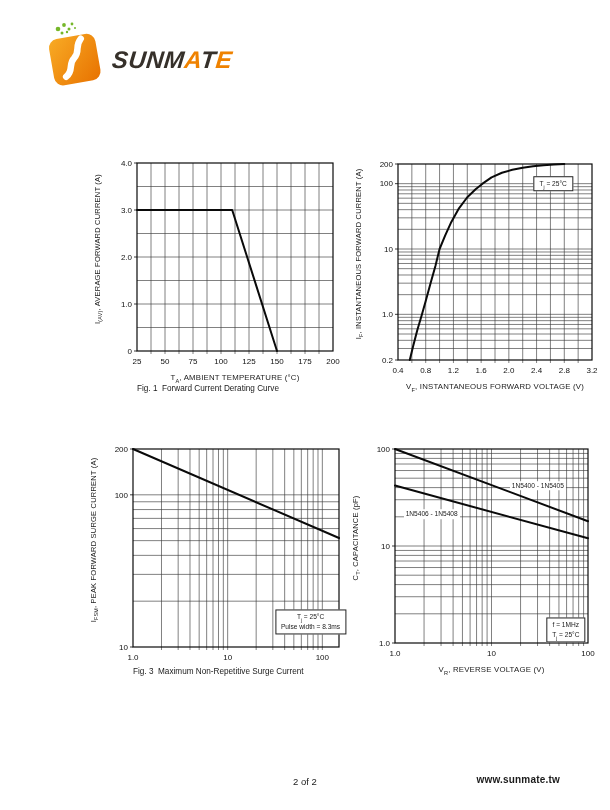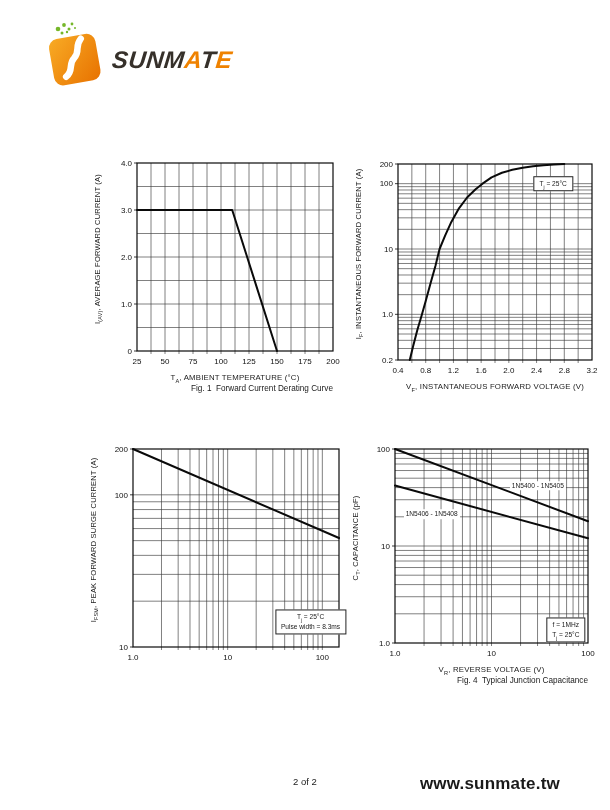--- a/index.html
+++ b/index.html
@@ -21,40 +21,40 @@
     position:absolute;left:50%;top:44%;transform:translate(-50%,-50%) rotate(-90deg);
     white-space:nowrap;font-size:7.5px;letter-spacing:0.2px;
   }
   .plotwrap{grid-column:2;grid-row:1;position:relative;}
   .plotwrap svg{display:block;}
   .xtitle{
     grid-column:2;grid-row:2;text-align:center;font-size:7.8px;letter-spacing:0.2px;
     padding-left:30px;padding-right:14px;margin-top:4px;white-space:pre;
   }
   .caption{
-    grid-column:2;grid-row:3;text-align:right;font-size:8.2px;
+    grid-column:2;grid-row:3;text-align:left;font-size:8.2px;
     padding-left:30px;padding-right:14px;margin-top:2px;white-space:pre;
   }
   sub{font-size:0.72em;line-height:0;}
   .ann{
     position:absolute;transform:translate(-50%,-50%);background:#ffffff;
     font-size:6.6px;line-height:1.45;text-align:center;white-space:nowrap;padding:0 2px;
   }
   .ann.boxed{border:0.8px solid #222;padding:2px 5px;}
   #fig1{left:47px;top:139px;}
   #fig2{left:308px;top:140px;}
   #fig3{left:43px;top:425px;}
   #fig4{left:305px;top:425px;}
   
   .footer{position:absolute;left:0;top:772px;width:100%;height:24px;}
   .page-number{
     position:absolute;left:50%;transform:translateX(-50%);top:4px;font-size:9.5px;
   }
   .website{
-    position:absolute;right:50px;top:2px;font-size:17px;font-weight:bold;letter-spacing:0.2px;
+    position:absolute;right:50px;top:2px;font-size:10px;font-weight:bold;letter-spacing:0.2px;
   }
 </style>
 </head>
 <body>
 
 <svg class="logo-mark" viewBox="0 0 74 76">
   <defs>
     <linearGradient id="og" x1="0" y1="0" x2="1" y2="1">
       <stop offset="0" stop-color="#f8ab25"></stop>
       <stop offset="1" stop-color="#e87200"></stop>
@@ -239,20 +239,21 @@
         <line x1="27" y1="8" x2="30" y2="8" stroke="#0a0a0a" stroke-width="0.8"></line>
         <text x="25" y="10.8" text-anchor="end" font-size="8" fill="#111">200</text>
         <line x1="27" y1="53.81288620563234" x2="30" y2="53.81288620563234" stroke="#0a0a0a" stroke-width="0.8"></line>
         <text x="25" y="56.612886205632336" text-anchor="end" font-size="8" fill="#111">100</text>
         <line x1="27" y1="206" x2="30" y2="206" stroke="#0a0a0a" stroke-width="0.8"></line>
         <text x="25" y="208.8" text-anchor="end" font-size="8" fill="#111">10</text>
         <polyline points="30.00,8.00 236.00,97.03" fill="none" stroke="#0a0a0a" stroke-width="2" stroke-linejoin="round" stroke-linecap="round"></polyline>
       </svg>
       <div class="ann boxed" style="left: 207.572px; top: 181.25px;">T<sub>j</sub> = 25°C<br>Pulse width = 8.3ms</div>
     </div>
+  <figcaption class="caption">Fig. 3  Maximum Non-Repetitive Surge Current</figcaption>
 </figure>
 
 <figure class="chart" id="fig4">
   <div class="ytitle">
       <span class="rot">C<sub>T</sub>, CAPACITANCE (pF)</span>
     </div>
   <div class="plotwrap">
       <svg width="237" height="220" viewBox="0 0 237 220">
         <line x1="59.049394581574184" y1="8" x2="59.049394581574184" y2="205" stroke="#3c3c3c" stroke-width="0.65"></line>
         <line x1="76.04220108044743" y1="8" x2="76.04220108044743" y2="205" stroke="#3c3c3c" stroke-width="0.65"></line>
@@ -299,19 +300,18 @@
         <line x1="27" y1="202" x2="30" y2="202" stroke="#0a0a0a" stroke-width="0.8"></line>
         <text x="25" y="204.8" text-anchor="end" font-size="8" fill="#111">1.0</text>
         <polyline points="30.00,8.00 223.00,80.24" fill="none" stroke="#0a0a0a" stroke-width="2" stroke-linejoin="round" stroke-linecap="round"></polyline>
         <polyline points="30.00,44.54 223.00,97.32" fill="none" stroke="#0a0a0a" stroke-width="2" stroke-linejoin="round" stroke-linecap="round"></polyline>
       </svg>
       <div class="ann" style="left: 172.82px; top: 44.86px;">1N5400 - 1N5405</div>
       <div class="ann" style="left: 66.67px; top: 72.99px;">1N5406 - 1N5408</div>
       <div class="ann boxed" style="left: 200.805px; top: 189.39px;">f = 1MHz<br>T<sub>j</sub> = 25°C</div>
     </div>
   <div class="xtitle">V<sub>R</sub>, REVERSE VOLTAGE (V)</div>
-  <figcaption class="caption">Fig. 4  Typical Junction Capacitance</figcaption>
 </figure>
 
 <div class="footer">
   <span class="page-number">2 of 2</span>
   <span class="website">www.sunmate.tw</span>
 </div>
 
 </body></html>

